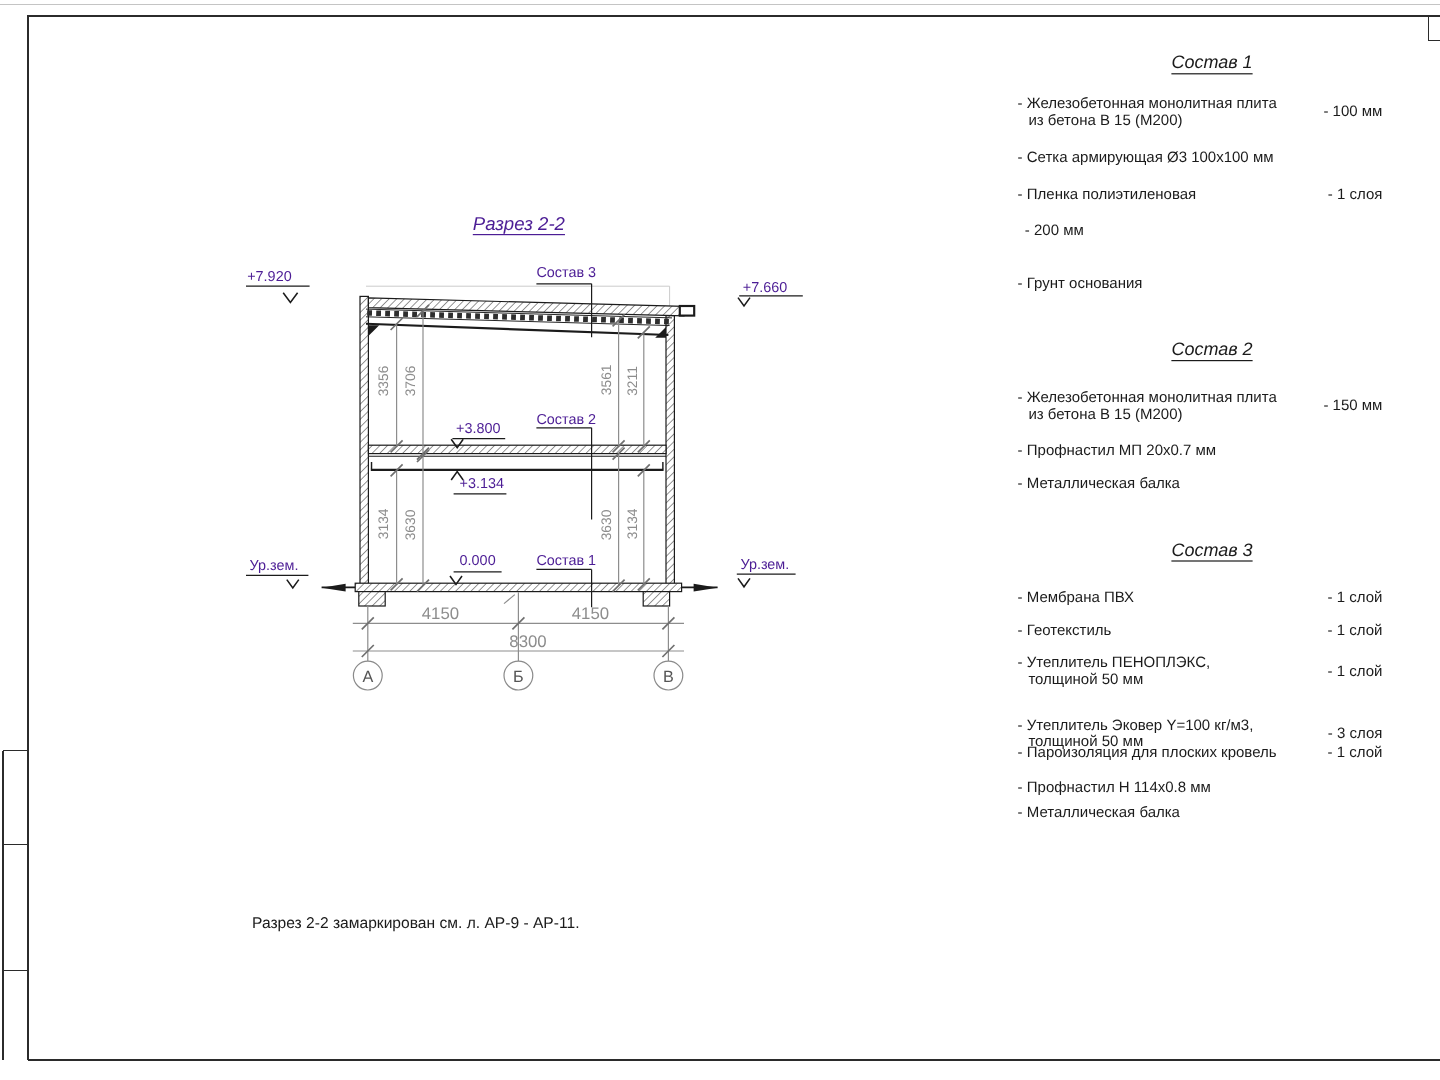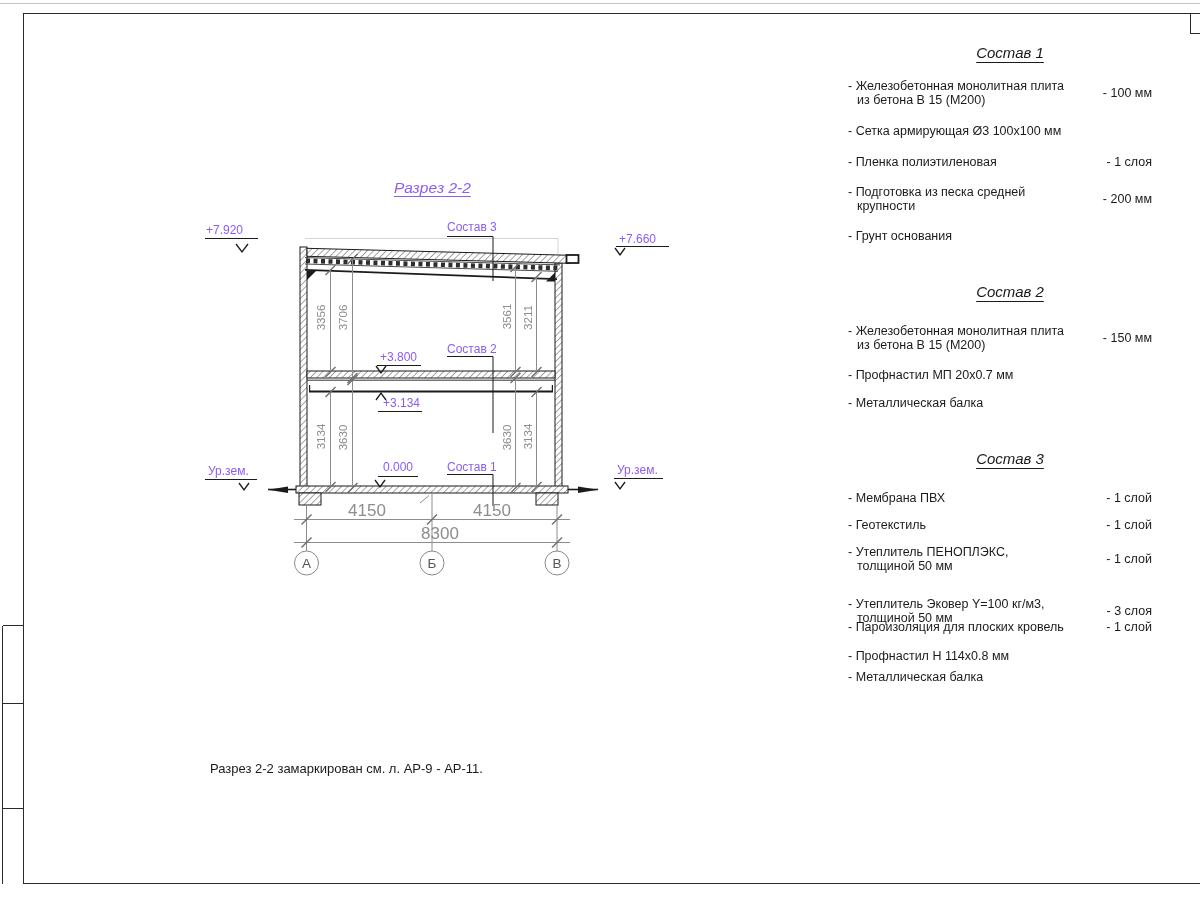--- a/index.html
+++ b/index.html
@@ -1,21 +1,21 @@
 <!DOCTYPE html>
 <html><head>
 <meta charset="utf-8">
 <style>
   html,body{margin:0;padding:0;background:#fff;}
   body{width:1200px;height:900px;font-family:"Liberation Sans",sans-serif;color:#1b1b1b;}
   .page{position:relative;width:1200px;height:900px;background:#fff;overflow:hidden;}
   svg.lines{position:absolute;left:0;top:0;}
-  .lbl{position:absolute;white-space:nowrap;font-size:12px;line-height:13px;color:#8b5cf6;}
+  .lbl{position:absolute;white-space:nowrap;font-size:12px;line-height:13px;color:#4c1d95;}
   .title{font-style:italic;font-size:15.5px;text-decoration:underline;text-underline-offset:3px;}
-  .dimt{position:absolute;font-size:17px;color:#8d8d8d;width:60px;text-align:center;line-height:12px;}
+  .dimt{position:absolute;font-size:14px;color:#8d8d8d;width:60px;text-align:center;line-height:12px;}
   .vdim{position:absolute;font-size:11.5px;color:#8d8d8d;width:44px;height:13px;text-align:center;line-height:13px;transform:rotate(-90deg);}
   .axl{position:absolute;font-size:13.5px;color:#555;width:22px;text-align:center;line-height:15px;}
   .ph{position:absolute;left:910px;width:200px;text-align:center;font-style:italic;font-size:15px;text-decoration:underline;text-underline-offset:4px;}
   .item{position:absolute;left:848px;width:304px;display:flex;justify-content:space-between;align-items:center;font-size:12.5px;line-height:13.5px;}
   .item .tx{white-space:pre-line;padding-left:9px;text-indent:-9px;}
   .item .vl{white-space:nowrap;padding-left:6px;}
   .note{position:absolute;left:210px;top:761px;font-size:13px;}
 </style>
 </head>
 <body>
@@ -196,22 +196,20 @@
   </div>
   <div class="item" style="top:125px;">
     <div class="tx">- Сетка армирующая Ø3 100x100 мм</div>
     <div class="vl"></div>
   </div>
   <div class="item" style="top:156px;">
     <div class="tx">- Пленка полиэтиленовая</div>
     <div class="vl">- 1 слоя</div>
   </div>
   <div class="item" style="top:186px;">
-    <div class="tx">- Подготовка из песка средней
-крупности</div>
     <div class="vl">- 200 мм</div>
   </div>
   <div class="item" style="top:230px;">
     <div class="tx">- Грунт основания</div>
     <div class="vl"></div>
   </div>
 
   <div class="ph" style="top:283px;">Состав 2</div>
   <div class="item" style="top:325px;">
     <div class="tx">- Железобетонная  монолитная плита

